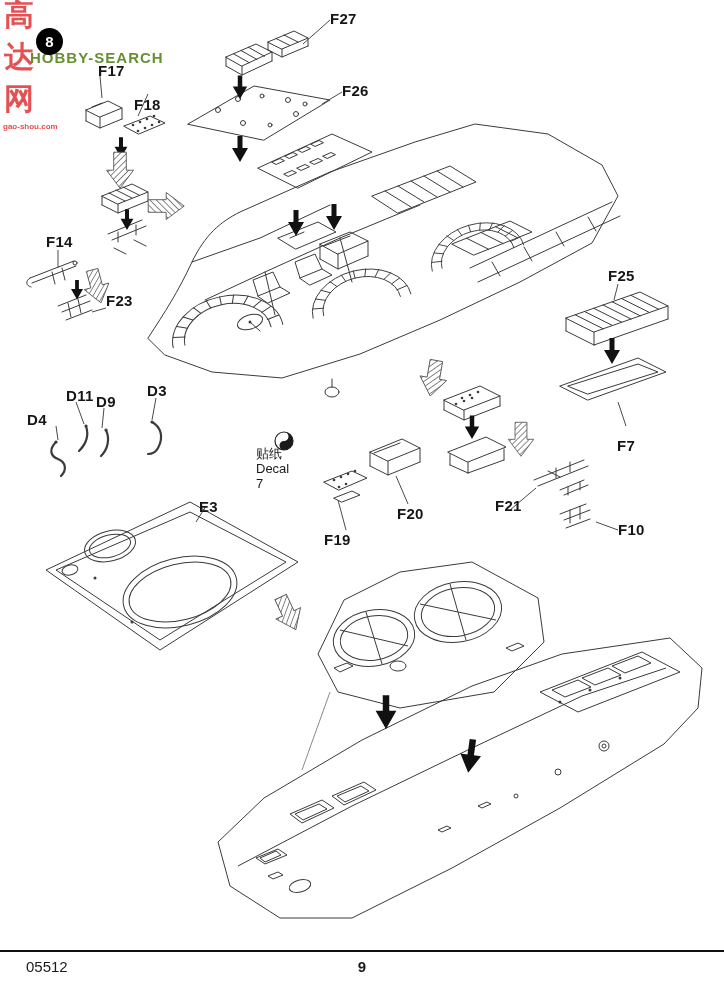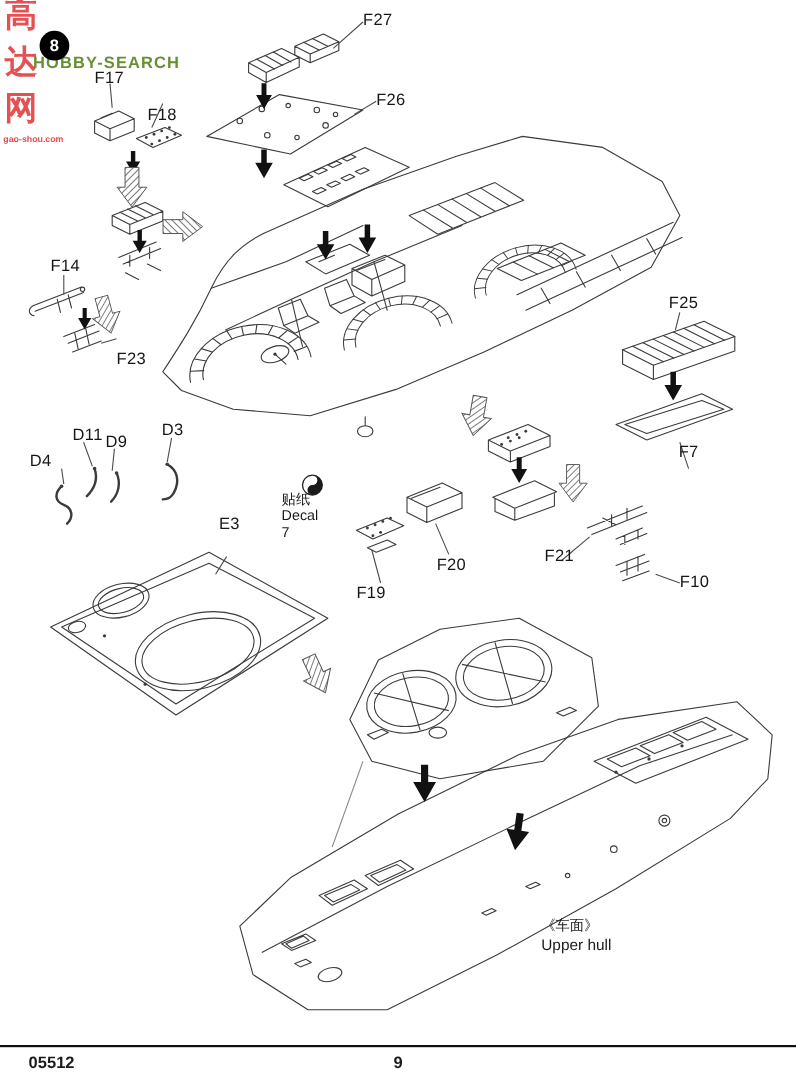--- a/index.html
+++ b/index.html
@@ -1,32 +1,32 @@
 <!DOCTYPE html>
 <html><head>
 <meta charset="utf-8">
 <style>
   html,body{margin:0;padding:0;background:#fff;}
   .page{position:relative;width:724px;height:990px;background:#fff;overflow:hidden;
         font-family:"Liberation Sans",sans-serif;color:#1a1a1a;}
   .svg-layer{position:absolute;left:0;top:0;width:724px;height:990px;}
-  .callout{position:absolute;font-size:15px;font-weight:400;letter-spacing:.3px;color:#161616;}
+  .callout{position:absolute;font-size:15px;font-weight:700;letter-spacing:.3px;color:#161616;}
   .step-circle{position:absolute;left:36px;top:28px;width:27px;height:27px;border-radius:50%;
         background:#000;color:#fff;display:flex;align-items:center;justify-content:center;
         font-size:15px;font-weight:700;}
   .wm-char{position:absolute;color:#e23a3c;font-weight:700;font-size:30px;opacity:.88;line-height:1;}
   .wm-brand{position:absolute;left:30px;top:12px;color:#4d7c0f;font-weight:800;font-size:15px;
         letter-spacing:1px;opacity:.85;margin-top:37px;}
   .wm-url{position:absolute;left:3px;top:122px;color:#e23a3c;font-size:8px;font-weight:700;opacity:.9;}
   .decal-note{position:absolute;left:256px;top:447px;width:56px;text-align:left;
         font-size:13px;font-weight:400;line-height:1.15;}
   .hull-note{position:absolute;left:492px;top:833px;width:110px;text-align:left;font-size:14px;line-height:1.3;}
   .hull-note .zh{font-size:13px;}
   .footer-line{position:absolute;left:0;top:950px;width:724px;height:2px;background:#101010;}
-  .footer-code{position:absolute;left:26px;top:958px;font-size:15px;font-weight:700;}
+  .footer-code{position:absolute;left:26px;top:958px;font-size:15px;font-weight:400;}
   .footer-page{position:absolute;left:0;top:958px;width:724px;text-align:center;font-size:15px;font-weight:700;}
 </style>
 </head>
 <body>
 
 <div class="page">
 
   <svg class="svg-layer" viewBox="0 0 724 990" xmlns="http://www.w3.org/2000/svg">
     <defs>
       <pattern id="hatchp" width="5" height="5" patternUnits="userSpaceOnUse" patternTransform="rotate(45)">
@@ -242,45 +242,41 @@
 
   <span class="wm-char" style="left:4px;top:0px">高</span>
   <span class="wm-char" style="left:4px;top:42px">达</span>
   <span class="wm-char" style="left:4px;top:84px">网</span>
   <span class="wm-brand">HOBBY-SEARCH</span>
   <span class="wm-url">gao-shou.com</span>
 
   <div class="step-circle">8</div>
 
   <div class="callout" style="left:330px;top:10px">F27</div>
-  <div class="callout" style="left:86px;top:62px">F17</div>
+  <div class="callout" style="left:98px;top:62px">F17</div>
   <div class="callout" style="left:134px;top:96px">F18</div>
   <div class="callout" style="left:342px;top:82px">F26</div>
   <div class="callout" style="left:46px;top:233px">F14</div>
-  <div class="callout" style="left:106px;top:318px">F23</div>
+  <div class="callout" style="left:106px;top:292px">F23</div>
   <div class="callout" style="left:608px;top:267px">F25</div>
   <div class="callout" style="left:66px;top:387px">D11</div>
   <div class="callout" style="left:96px;top:393px">D9</div>
   <div class="callout" style="left:147px;top:382px">D3</div>
   <div class="callout" style="left:27px;top:411px">D4</div>
-  <div class="callout" style="left:199px;top:468px">E3</div>
-  <div class="callout" style="left:617px;top:402px">F7</div>
+  <div class="callout" style="left:199px;top:498px">E3</div>
+  <div class="callout" style="left:617px;top:437px">F7</div>
   <div class="callout" style="left:324px;top:531px">F19</div>
   <div class="callout" style="left:397px;top:505px">F20</div>
   <div class="callout" style="left:495px;top:497px">F21</div>
   <div class="callout" style="left:618px;top:521px">F10</div>
 
   <div class="decal-note">
     <div>贴纸</div>
     <div>Decal</div>
     <div>7</div>
   </div>
 
-  <div class="hull-note">
-    <div class="zh">《车面》</div>
-    <div>Upper hull</div>
-  </div>
 
   <div class="footer-line"></div>
   <div class="footer-code">05512</div>
   <div class="footer-page">9</div>
 
 </div>
 
 </body></html>

